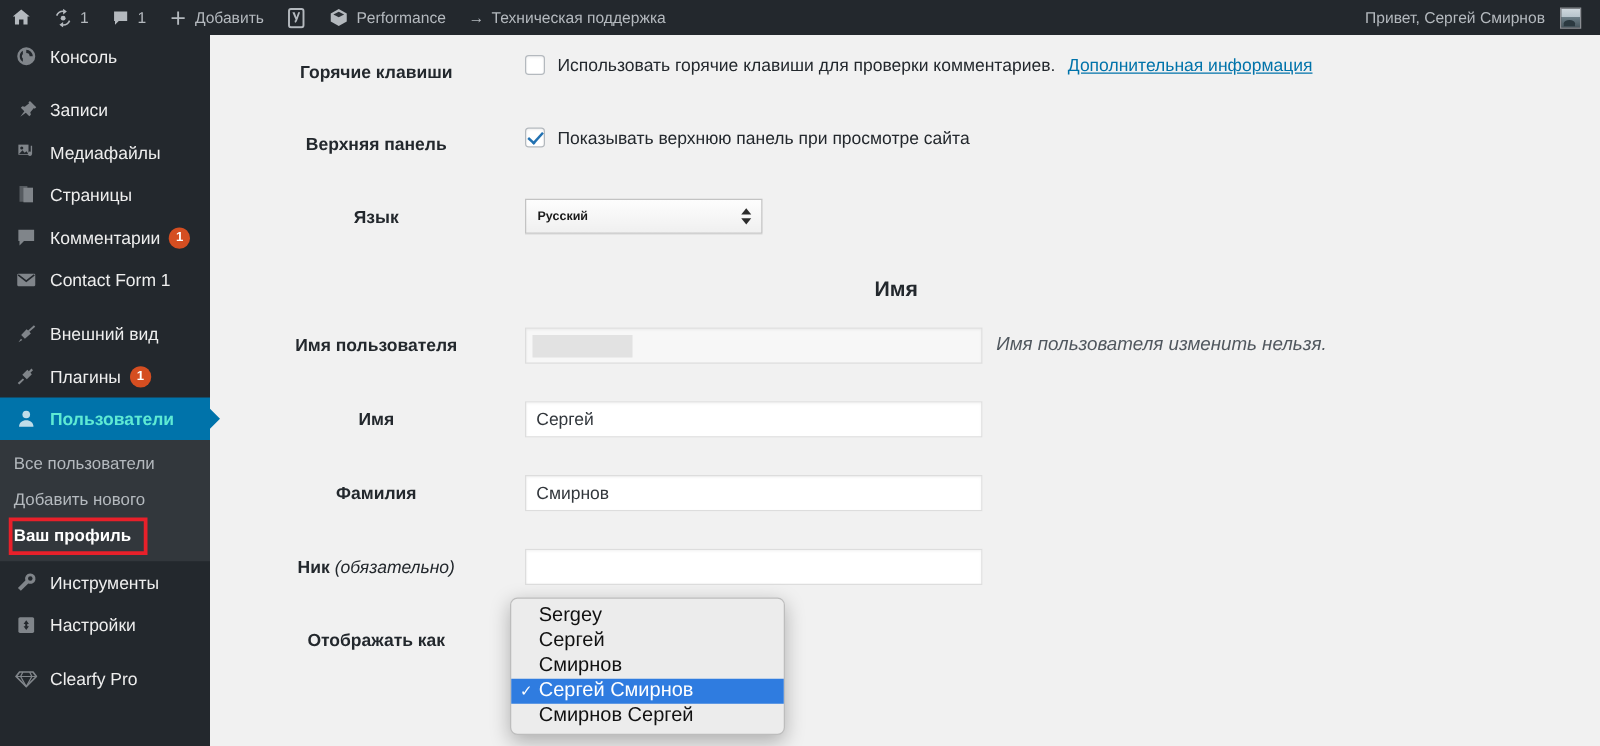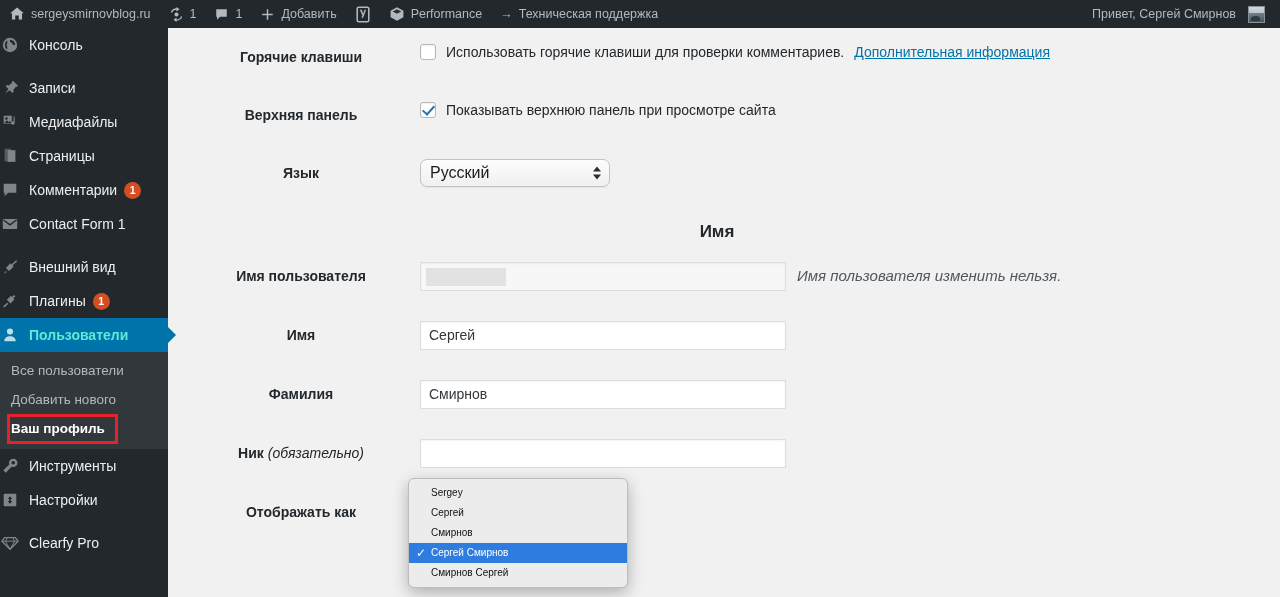--- a/index.html
+++ b/index.html
@@ -54,20 +54,21 @@
     position: absolute; top: 28px; left: 0;
     width: 168px; height: 569px;
     background: #23282d;
     z-index: 40;
   }
   #adminmenu { list-style: none; width: 168px; }
   .menu-top {
     position: relative;
     display: flex; align-items: center;
     height: 34px;
+    padding-left: 11px;
     color: #eee;
     font-size: 14px;
     font-weight: 400;
   }
   .menu-top .mi {
     width: 20px; height: 20px;
     margin-right: 9px;
     display: inline-flex; align-items: center; justify-content: center;
     opacity: .75;
     flex: none;
@@ -179,23 +180,24 @@
 
   
   .sel {
     position: relative;
     display: inline-flex; align-items: center;
     height: 28px;
     width: 190px;
     padding: 0 26px 0 9px;
     background: linear-gradient(#fdfdfd, #f0f0f0);
     border: 1px solid #c3c3c3;
-    border-radius: 7px;
-    font-size: 16px; color: #1b1b1b;
+    border-radius: 0;
+    font-size: 10px; color: #1b1b1b;
     box-shadow: 0 1px 0 rgba(0,0,0,.05);
+    font-weight: bold;
   }
   .sel .arrows {
     position: absolute; right: 8px; top: 50%;
     transform: translateY(-50%);
     display: flex; flex-direction: column; gap: 3px;
   }
   .sel .arrows i {
     display: block; width: 0; height: 0;
     border-left: 4px solid transparent;
     border-right: 4px solid transparent;
@@ -245,21 +247,21 @@
   #dropdown {
     position: absolute;
     left: 408px; top: 478px;
     width: 220px;
     background: #ececec;
     border: 1px solid #bdbdbd;
     border-radius: 6px;
     box-shadow: 0 5px 16px rgba(0,0,0,.28);
     padding: 4px 0;
     z-index: 60;
-    font-size: 10px;
+    font-size: 16px;
     color: #111;
   }
   #dropdown .opt {
     height: 20px;
     line-height: 20px;
     padding: 0 10px 0 22px;
     position: relative;
     white-space: nowrap;
   }
   #dropdown .opt.selected {
@@ -276,21 +278,20 @@
 <body>
 
 <div id="adminbar">
 
   <div class="ab-item">
     <span class="ab-icon">
       <svg width="16" height="16" viewBox="0 0 20 20">
           <path fill="#b4b9be" d="M10 2 1.5 9h2.2v8h4.1v-5h4.4v5h4.1V9h2.2z"></path>
         </svg>
     </span>
-    <span class="lbl">sergeysmirnovblog.ru</span>
   </div>
 
   <div class="ab-item">
     <span class="ab-icon">
       <svg width="15" height="15" viewBox="0 0 20 20">
           <path fill="#b4b9be" d="M10 3.5a6.5 6.5 0 0 0-6.1 4.3l-1.6-.9A8.2 8.2 0 0 1 10 1.8V0l4 3-4 3V3.5zm0 13a6.5 6.5 0 0 0 6.1-4.3l1.6.9A8.2 8.2 0 0 1 10 18.2V20l-4-3 4-3v2.5z"></path>
           <circle cx="10" cy="10" r="2.6" fill="#b4b9be"></circle>
         </svg>
     </span>
     <span class="lbl">1</span>

